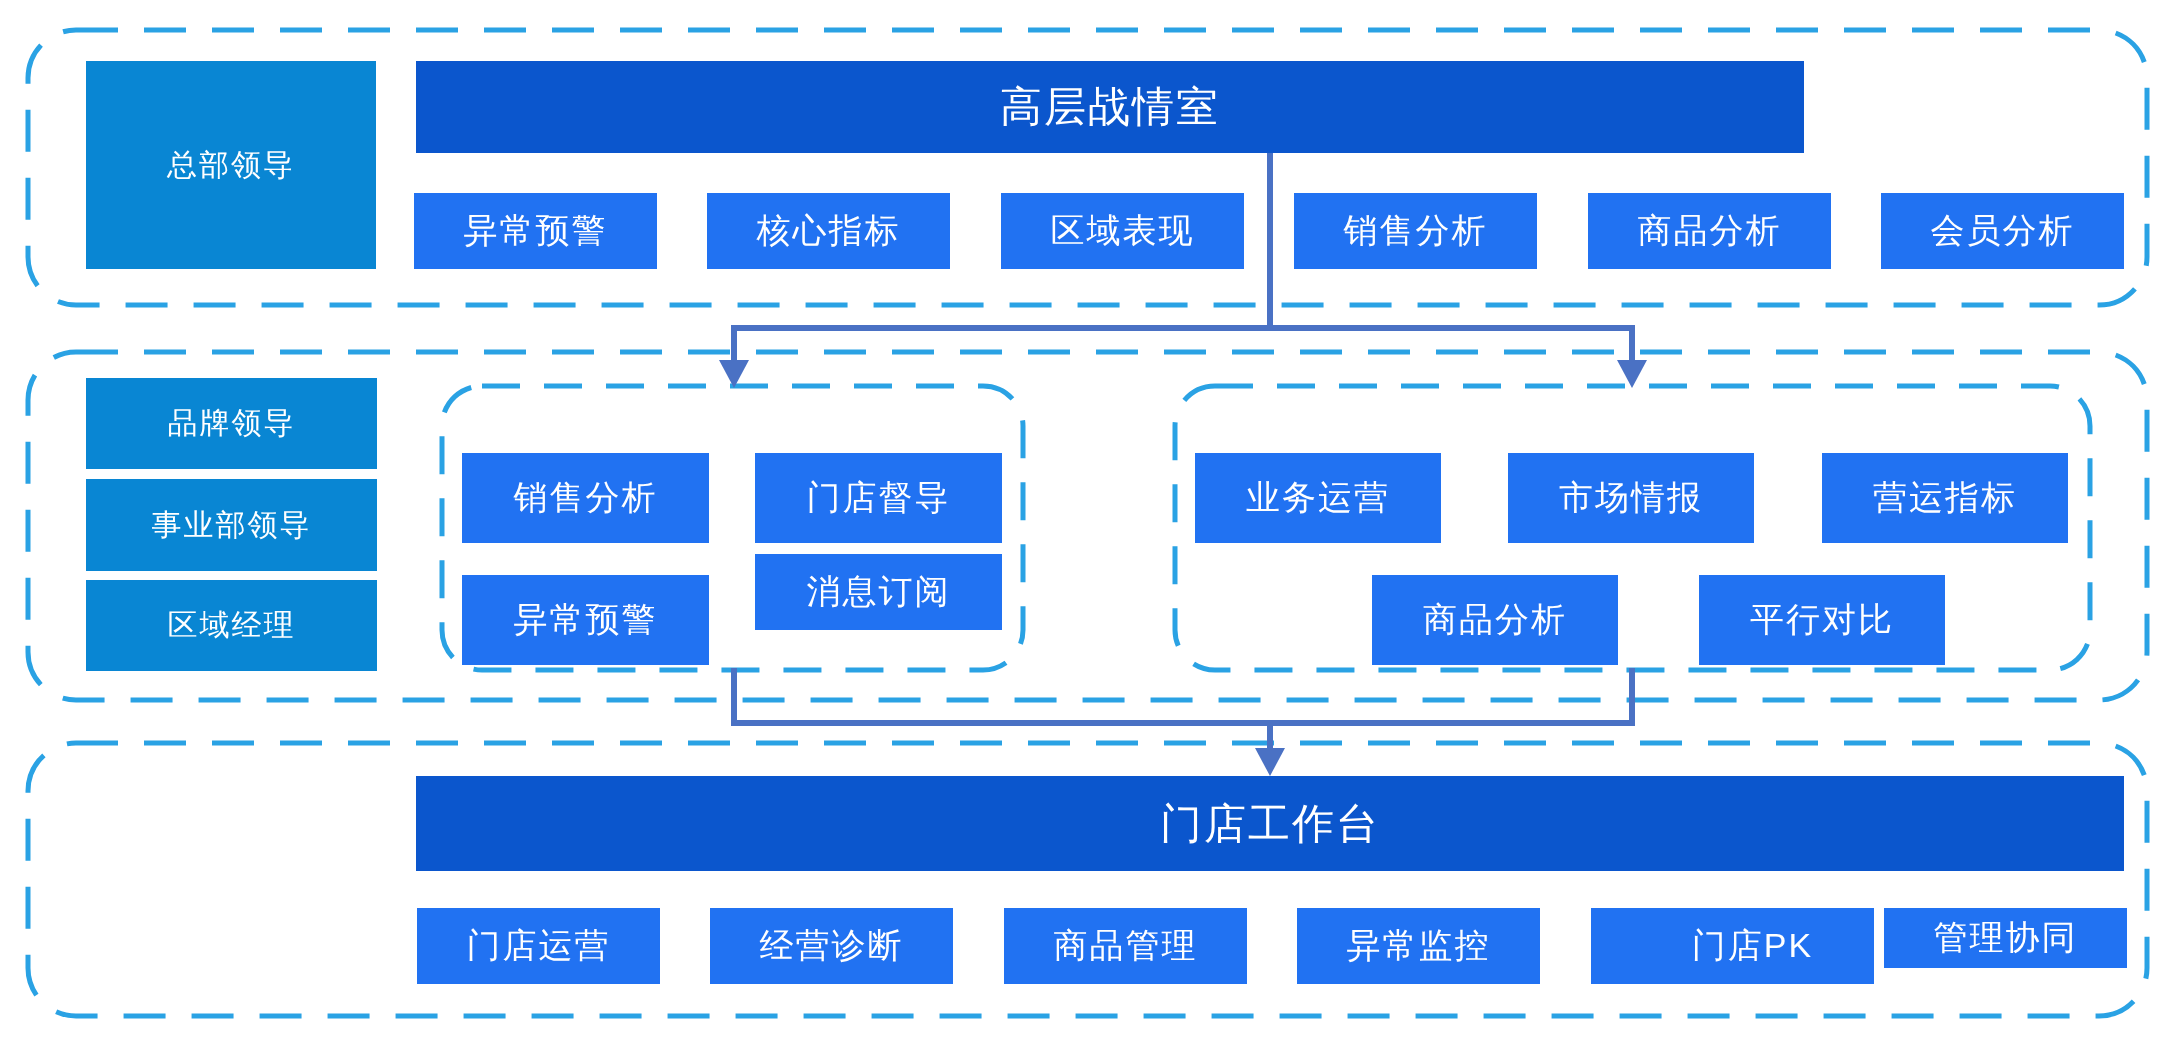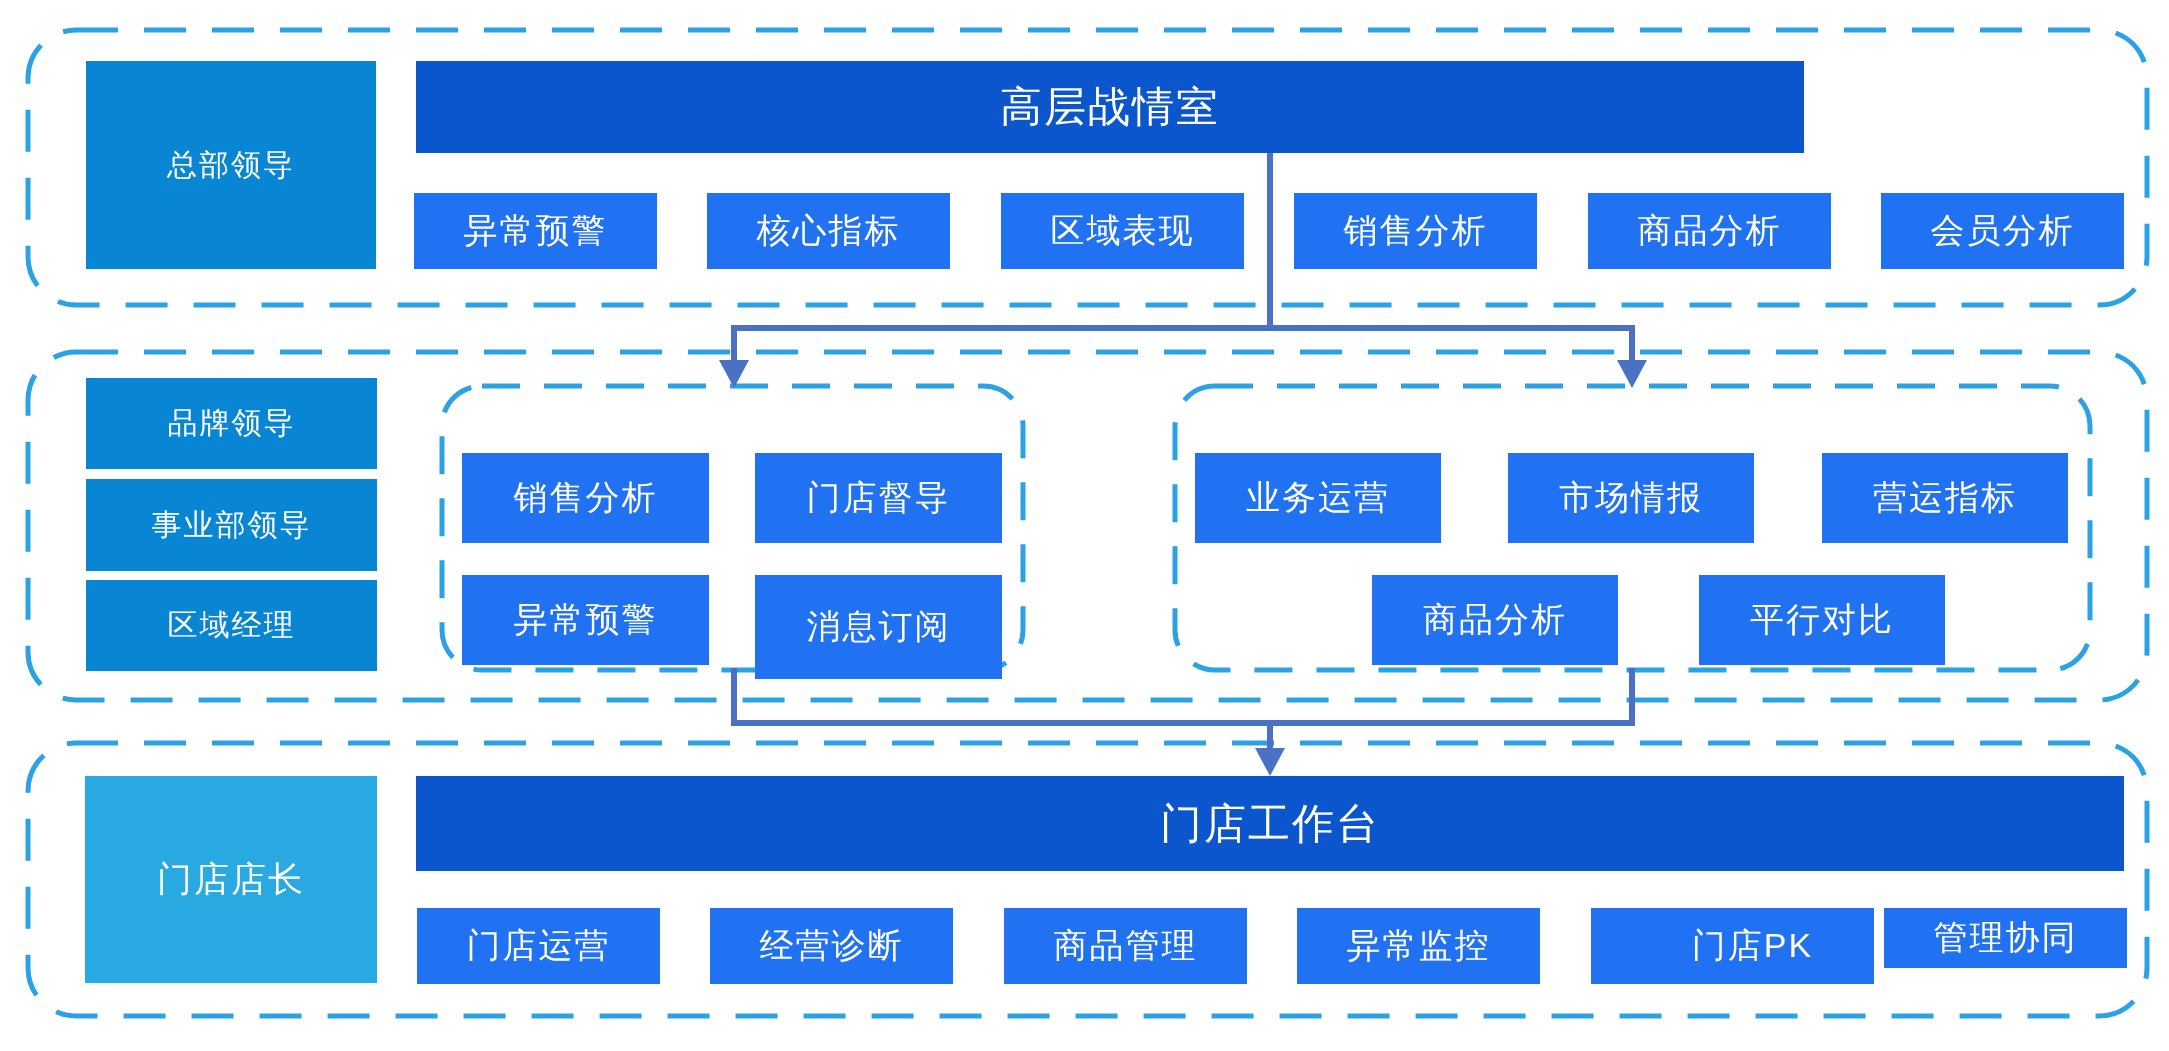--- a/index.html
+++ b/index.html
@@ -87,29 +87,28 @@
   <div class="node chip" style="left:1588px; top:193px; width:243px; height:76px;">商品分析</div>
   <div class="node chip" style="left:1881px; top:193px; width:243px; height:76px;">会员分析</div>
 
   <div class="node role-box" style="left:86px; top:378px; width:291px; height:91px;">品牌领导</div>
   <div class="node role-box" style="left:86px; top:479px; width:291px; height:92px;">事业部领导</div>
   <div class="node role-box" style="left:86px; top:580px; width:291px; height:91px;">区域经理</div>
 
   <div class="node chip" style="left:462px; top:453px; width:247px; height:90px;">销售分析</div>
   <div class="node chip" style="left:755px; top:453px; width:247px; height:90px;">门店督导</div>
   <div class="node chip" style="left:462px; top:575px; width:247px; height:90px;">异常预警</div>
-  <div class="node chip" style="left:755px; top:575px; width:247px; height:104px;">消息订阅</div>
+  <div class="node chip" style="left:755px; top:554px; width:247px; height:76px;">消息订阅</div>
 
   <div class="node chip" style="left:1195px; top:453px; width:246px; height:90px;">业务运营</div>
   <div class="node chip" style="left:1508px; top:453px; width:246px; height:90px;">市场情报</div>
   <div class="node chip" style="left:1822px; top:453px; width:246px; height:90px;">营运指标</div>
   <div class="node chip" style="left:1372px; top:575px; width:246px; height:90px;">商品分析</div>
   <div class="node chip" style="left:1665px; top:575px; width:246px; height:90px;margin-left:34px;">平行对比</div>
 
-  <div class="node role-box-light" style="left:85px; top:776px; width:292px; height:207px;">门店店长</div>
 
   <div class="node title-bar" style="left:416px; top:776px; width:1708px; height:95px;">门店工作台</div>
 
   <div class="node chip" style="left:417px; top:908px; width:243px; height:76px;">门店运营</div>
   <div class="node chip" style="left:710px; top:908px; width:243px; height:76px;">经营诊断</div>
   <div class="node chip" style="left:1004px; top:908px; width:243px; height:76px;">商品管理</div>
   <div class="node chip" style="left:1297px; top:908px; width:243px; height:76px;">异常监控</div>
   <div class="node chip" style="left:1591px; top:908px; width:243px; height:76px;padding-left:40px;">门店PK</div>
   <div class="node chip" style="left:1884px; top:908px; width:243px; height:60px;">管理协同</div>
 

